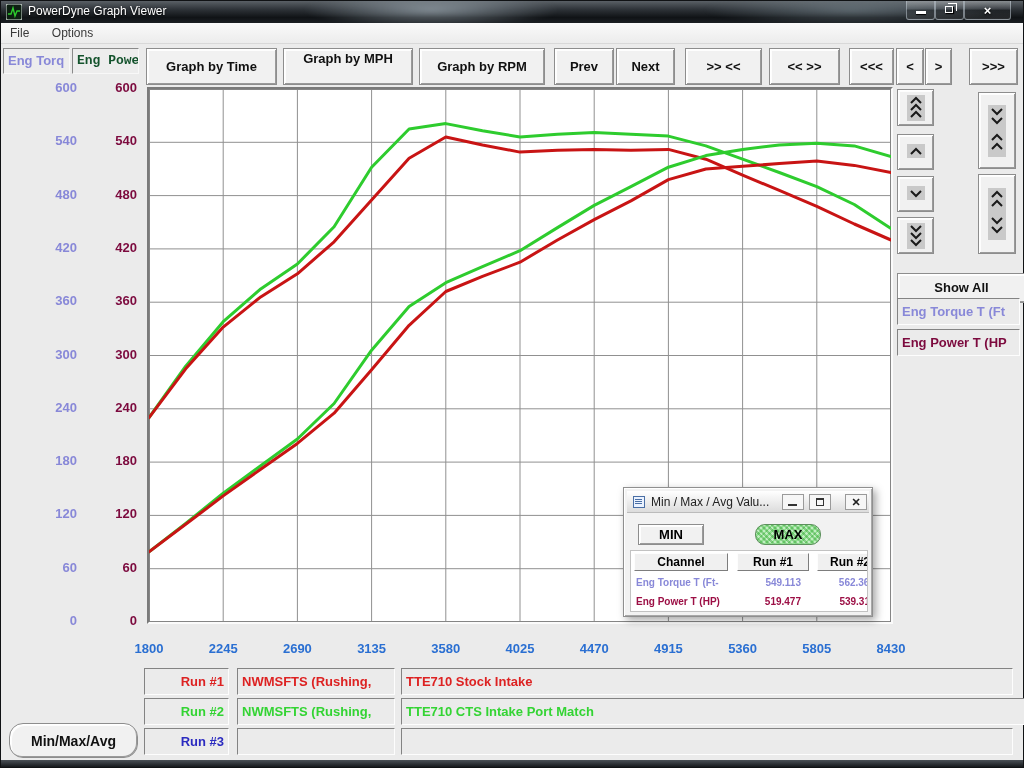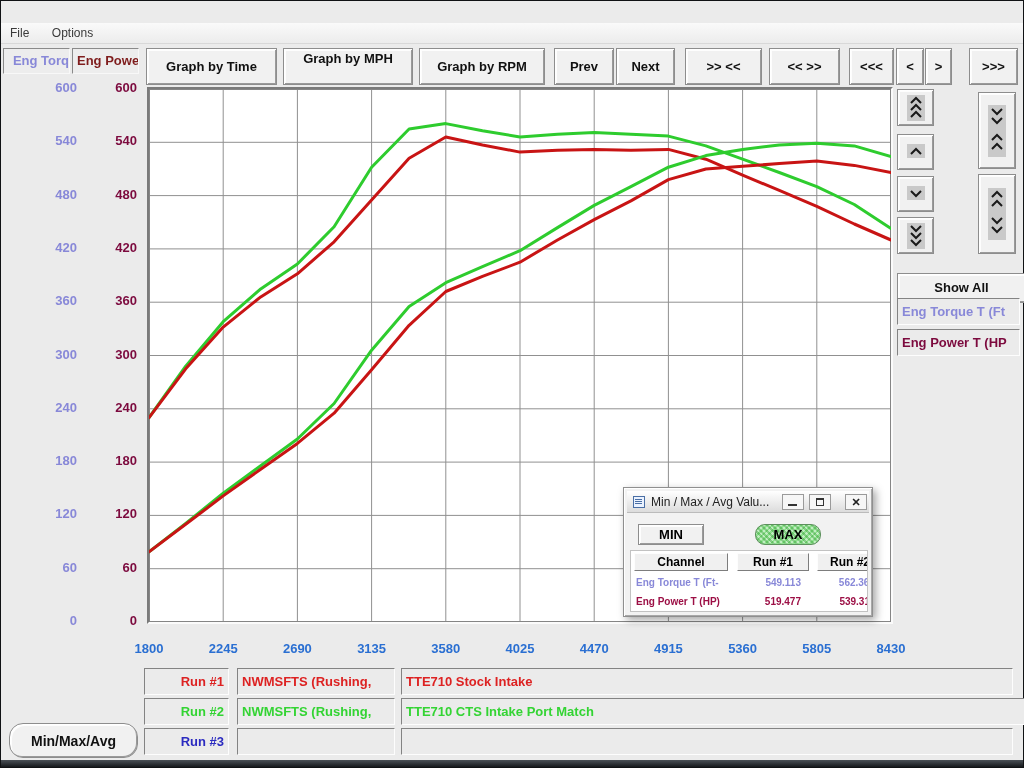--- a/index.html
+++ b/index.html
@@ -74,28 +74,44 @@
 
   
   .brow { position:absolute; height:27px; font-weight:bold; font-size:13px; }
   .brow-text { padding:5px 4px 0 4px; overflow:hidden; white-space:nowrap; }
 </style>
 </head>
 <body>
 
 <div class="window">
 
+  <div class="titlebar">
+    <div class="glass1"></div>
+    <div class="glass2"></div>
+    <svg class="app-icon" viewBox="0 0 16 16">
+      <rect x="0" y="0" width="16" height="16" rx="2" fill="#0d1f12" stroke="#d9e4dd" stroke-width="1"></rect>
+      <polyline points="2,10 5,10 7,4 9,12 11,7 14,7" fill="none" stroke="#2ecc2e" stroke-width="1.4"></polyline>
+    </svg>
+    <span class="win-title">PowerDyne Graph Viewer</span>
+    <div class="winbtn winbtn-min">
+        <div class="glyph-min"></div>
+      </div>
+    <div class="winbtn winbtn-res">
+        <div class="glyph-res"></div>
+      </div>
+    <div class="winbtn winbtn-close"><span class="glyph-x">×</span></div>
+  </div>
 
   <div class="menubar">
     <span class="menu-item">File</span>
     <span class="menu-item">Options</span>
   </div>
 
-  <div class="chan-btn" style="left:2px; width:67px; color:#8888d8;text-align:right;">Eng Torq</div>
-  <div class="chan-btn" style="left:71px; width:67px; color:#7f1d1d;">Eng Powe</div>
+  <div class="chan-btn" style="left:2px; width:67px; color:#8888d8;">Eng Torq</div>
+  <div class="chan-btn" style="left:71px; width:67px; color:#14532d;font-family:Liberation Mono, monospace;">Eng Powe</div>
 
   <div id="toolbar-buttons">
       <div class="btn raised" style="left: 145px; top: 47px; width: 131px; height: 37px; padding-top: 10px;">Graph by Time</div>
       <div class="btn raised" style="left: 282px; top: 47px; width: 130px; height: 37px; padding-top: 2px;">Graph by MPH</div>
       <div class="btn raised" style="left: 418px; top: 47px; width: 126px; height: 37px; padding-top: 10px;">Graph by RPM</div>
       <div class="btn raised" style="left: 553px; top: 47px; width: 60px; height: 37px; padding-top: 10px;">Prev</div>
       <div class="btn raised" style="left: 615px; top: 47px; width: 59px; height: 37px; padding-top: 10px;">Next</div>
       <div class="btn raised" style="left: 684px; top: 47px; width: 77px; height: 37px; padding-top: 10px;">&gt;&gt; &lt;&lt;</div>
       <div class="btn raised" style="left: 768px; top: 47px; width: 71px; height: 37px; padding-top: 10px;">&lt;&lt; &gt;&gt;</div>
       <div class="btn raised" style="left: 848px; top: 47px; width: 45px; height: 37px; padding-top: 10px;">&lt;&lt;&lt;</div>

